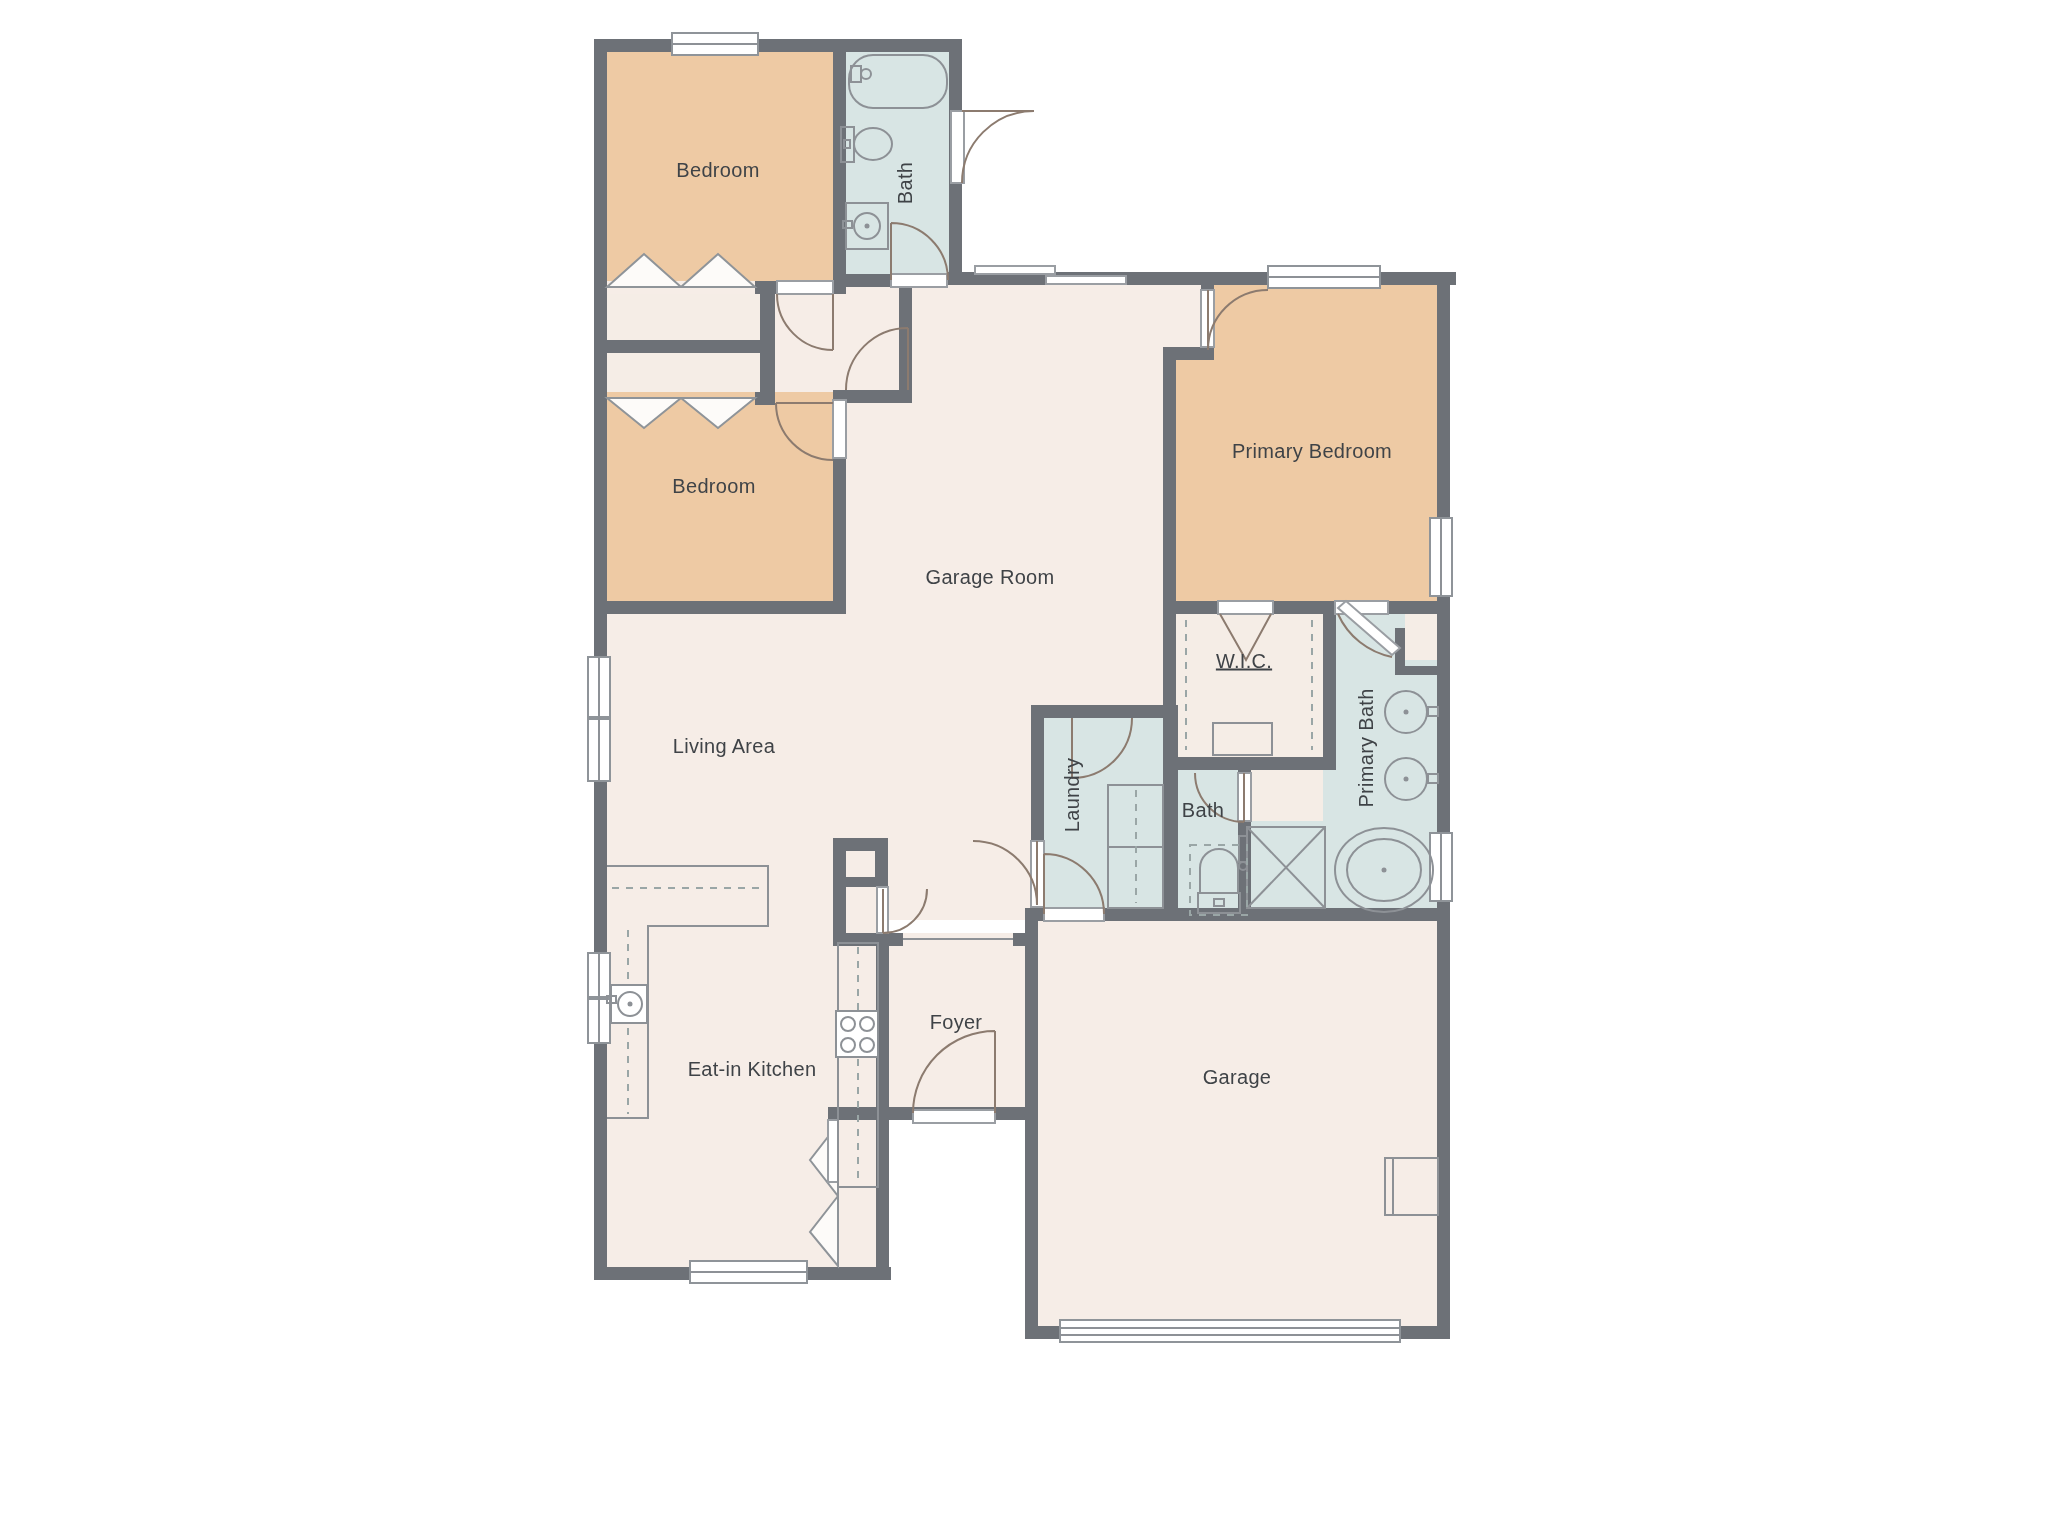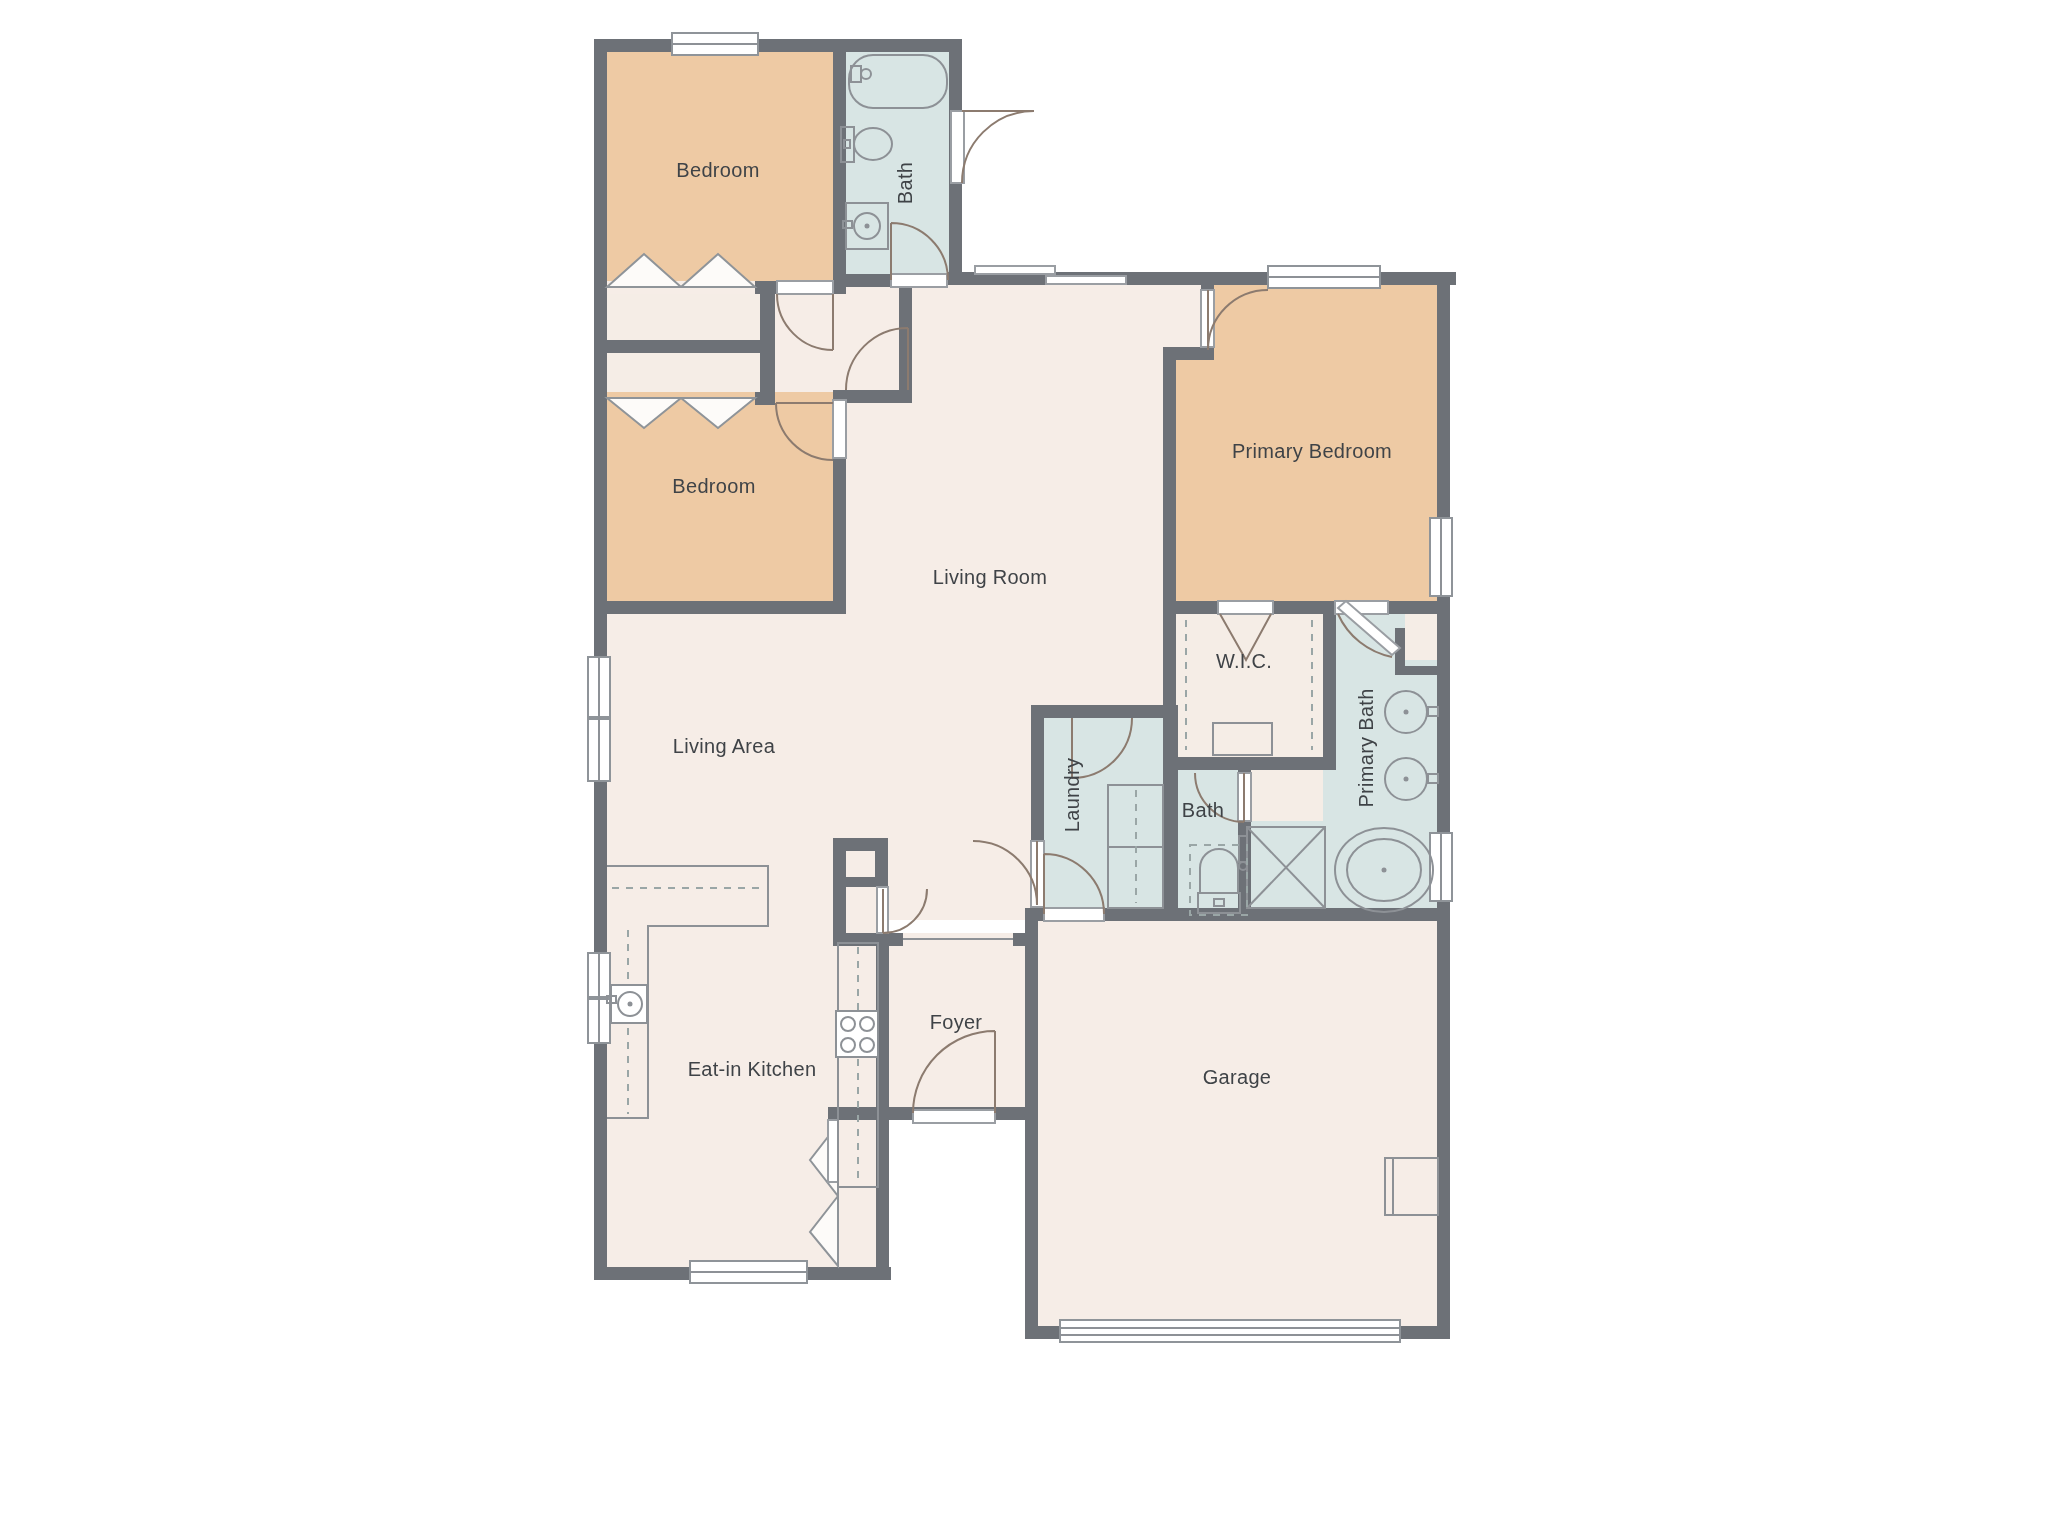--- a/index.html
+++ b/index.html
@@ -317,22 +317,22 @@
         <rect class="fix" x="1385" y="1158" width="53" height="57"></rect>
         <line class="fix" x1="1393" y1="1158" x2="1393" y2="1215"></line>
       </g>
     </g>
   </svg>
 
   <div class="room-label" style="left:718px;top:170px;">Bedroom</div>
   <div class="room-label vertical" style="left:905px;top:183px;">Bath</div>
   <div class="room-label" style="left:714px;top:486px;">Bedroom</div>
   <div class="room-label" style="left:1312px;top:451px;">Primary Bedroom</div>
-  <div class="room-label" style="left:990px;top:577px;">Living Room</div>
-  <div class="room-label" style="left:1244px;top:661px;">W.I.C.</div>
+  <div class="room-label" style="left:990px;top:577px;">Garage Room</div>
+  <div class="room-label" style="left:1244px;top:661px;text-decoration:underline;">W.I.C.</div>
   <div class="room-label" style="left:724px;top:746px;">Living Area</div>
   <div class="room-label vertical" style="left:1366px;top:748px;">Primary Bath</div>
   <div class="room-label vertical" style="left:1072px;top:795px;">Laundry</div>
   <div class="room-label" style="left:1203px;top:810px;">Bath</div>
   <div class="room-label" style="left:956px;top:1022px;">Foyer</div>
   <div class="room-label" style="left:746px;top:1069px;margin-left:6px;">Eat-in Kitchen</div>
   <div class="room-label" style="left:1237px;top:1077px;text-align:right;">Garage</div>
 
 
   <div id="compass">

